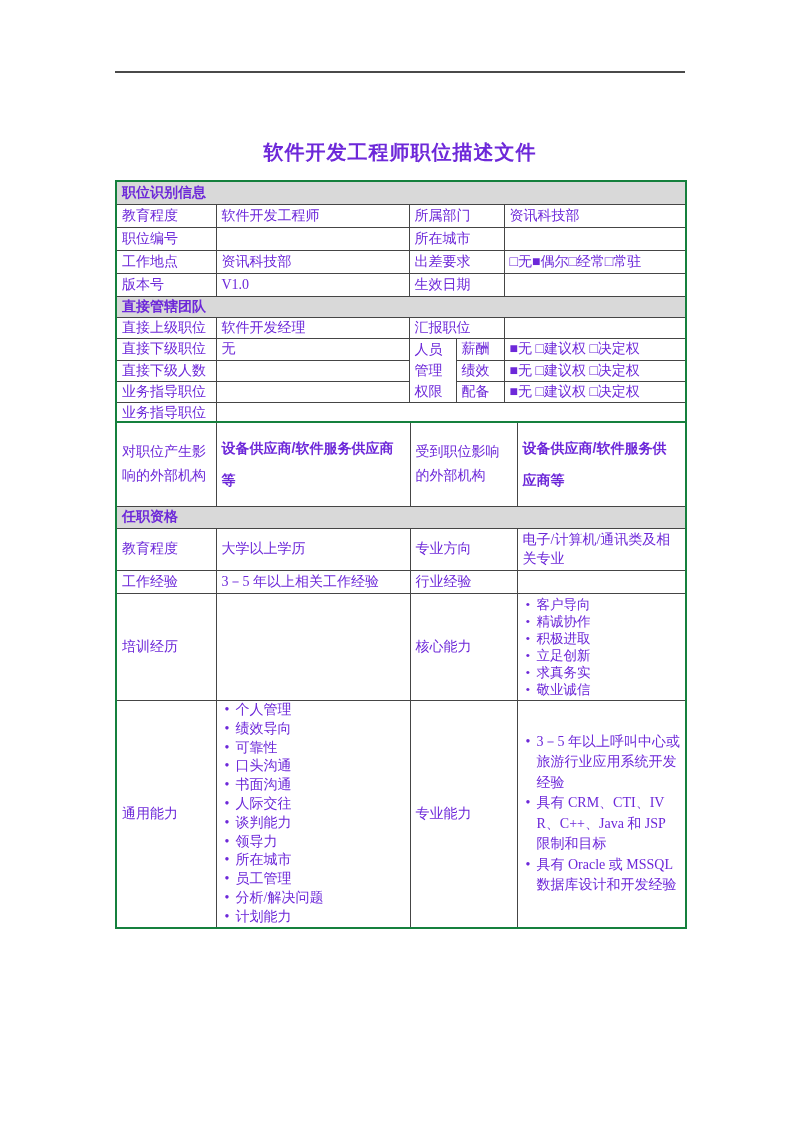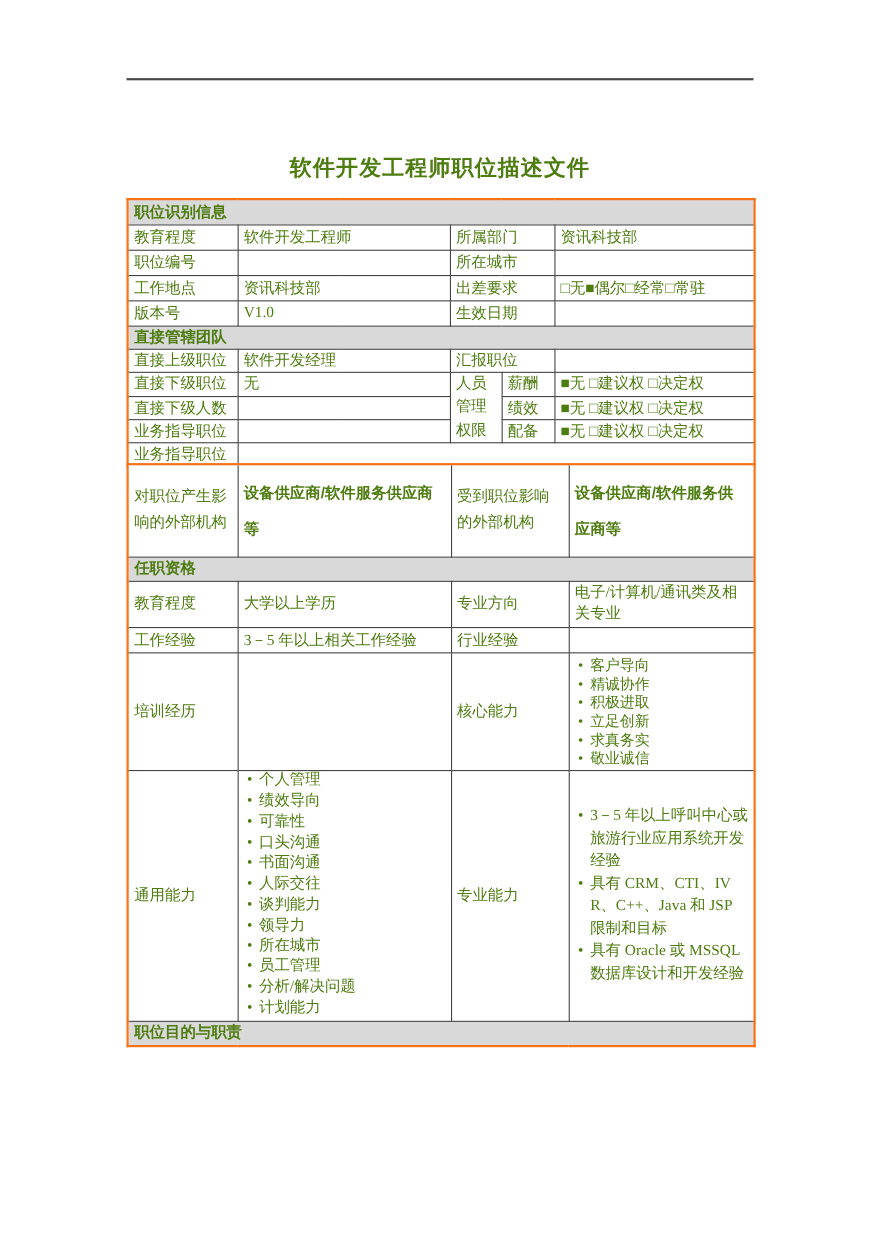--- a/index.html
+++ b/index.html
@@ -1,27 +1,27 @@
 <!DOCTYPE html>
 <html><head>
 <meta charset="utf-8">
 <style>
   html,body{margin:0;padding:0;background:#ffffff;}
   .page{
     position:relative;width:800px;height:1132px;background:#ffffff;
-    font-family:"Liberation Serif","DejaVu Serif",serif;color:#4d7c0f;overflow:hidden;
+    font-family:"Liberation Serif","DejaVu Serif",serif;color:#6d28d9;overflow:hidden;
   }
   .top-rule{position:absolute;left:115px;top:71px;width:570px;height:2px;background:#4a4a4a;}
   .doc-title{
     position:absolute;left:0;top:139px;width:100%;text-align:center;
     font-size:20px;font-weight:bold;letter-spacing:1px;
     font-family:"Liberation Sans","DejaVu Sans",sans-serif;
   }
   table{border-collapse:collapse;table-layout:fixed;position:absolute;left:115px;
-        border:2px solid #f97316;background:#ffffff;}
+        border:2px solid #15803d;background:#ffffff;}
   .ta{top:180px;width:570px;}
   .tb{top:421px;width:570px;}
   td{border:1px solid #454545;padding:0 5px;font-size:14px;vertical-align:middle;
      overflow:hidden;word-break:break-all;}
   tr.sec td{
     background:#d9d9d9;font-weight:bold;font-size:14px;
     font-family:"Liberation Sans","DejaVu Sans",sans-serif;
   }
   
   .h23{height:23px;} .h22{height:22px;} .h21{height:21px;}
@@ -188,19 +188,16 @@
       </td>
       <td>专业能力</td>
       <td>
         <ul class="blist prol">
           <li>3－5 年以上呼叫中心或旅游行业应用系统开发经验</li>
           <li>具有 CRM、CTI、IVR、C++、Java 和 JSP 限制和目标</li>
           <li>具有 Oracle 或 MSSQL 数据库设计和开发经验</li>
         </ul>
       </td>
     </tr>
-    <tr class="sec h23">
-      <td colspan="4">职位目的与职责</td>
-    </tr>
   </tbody>
     </table>
 
 </div>
 
 </body></html>

